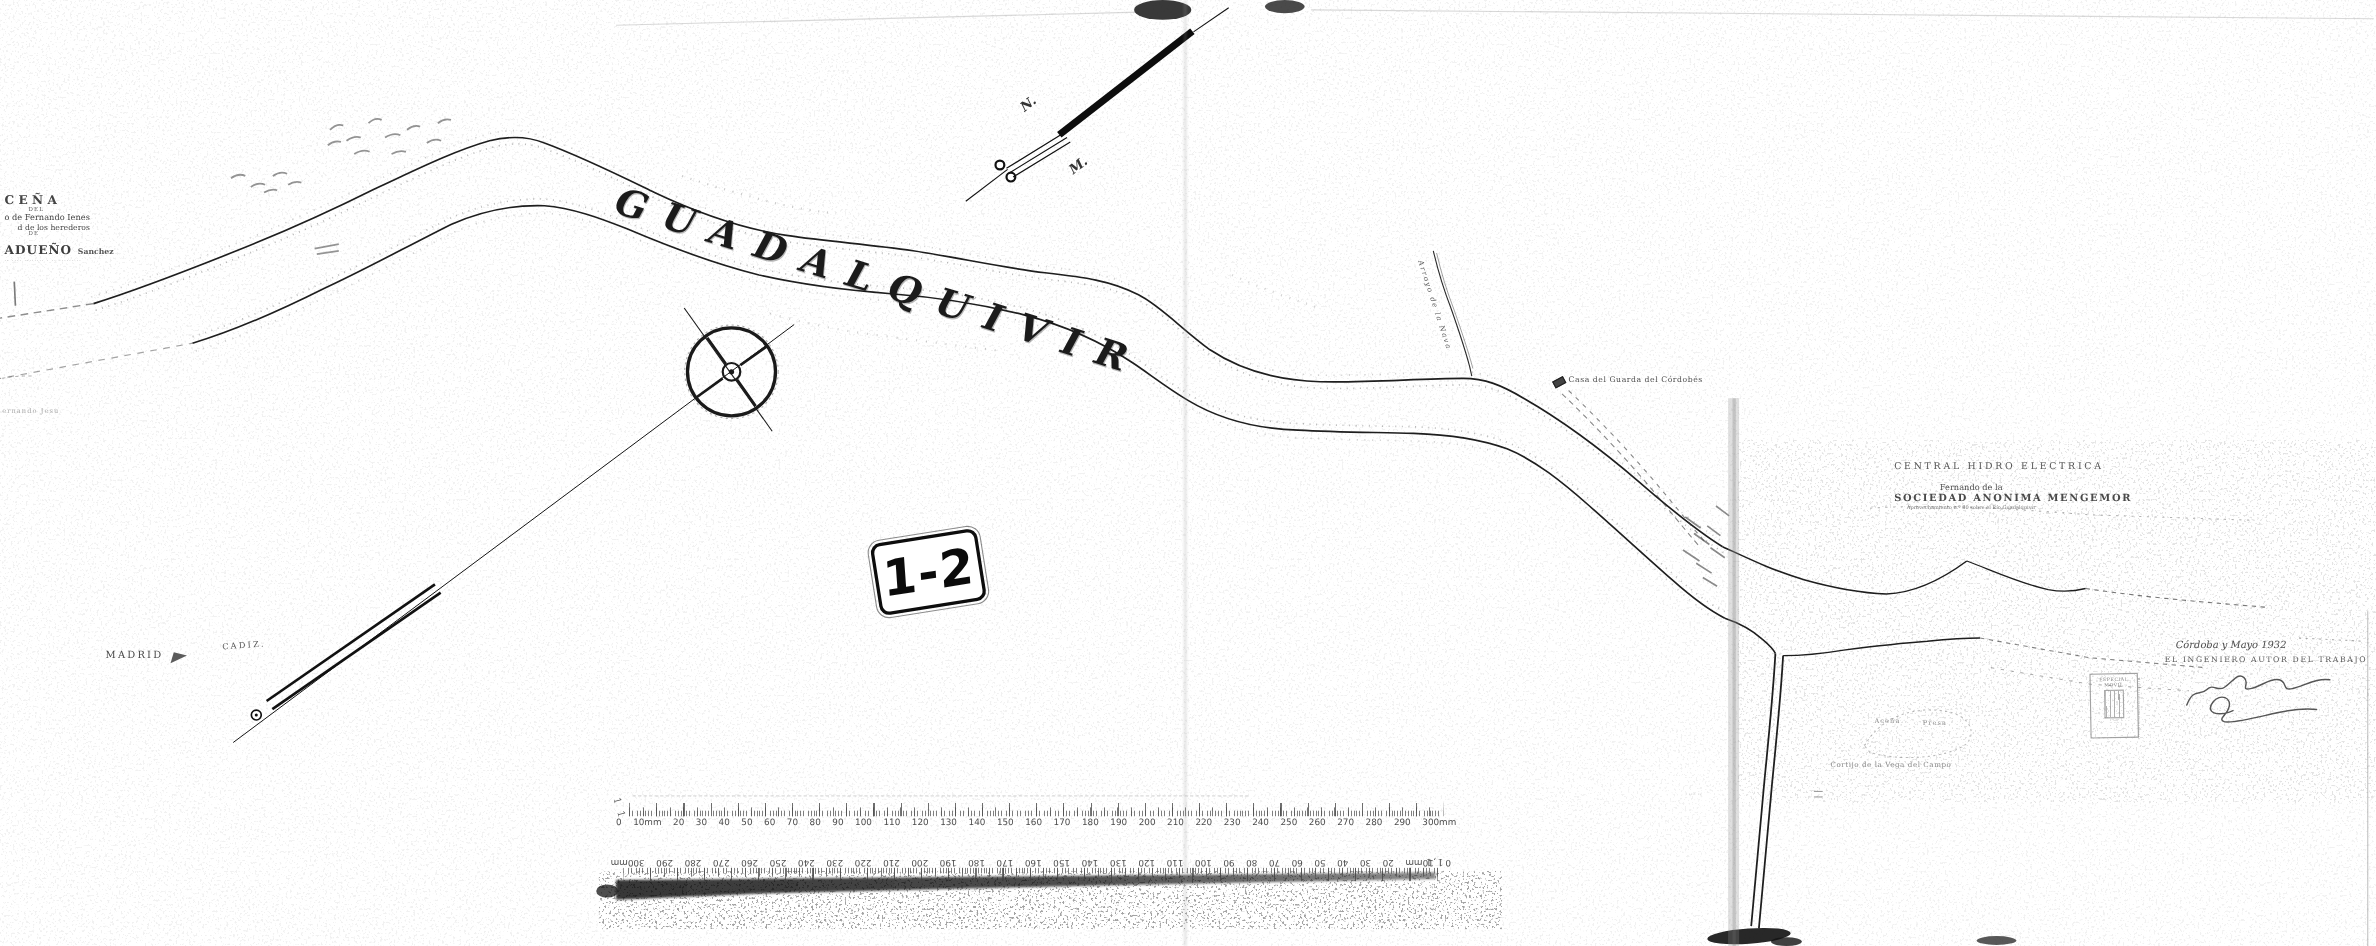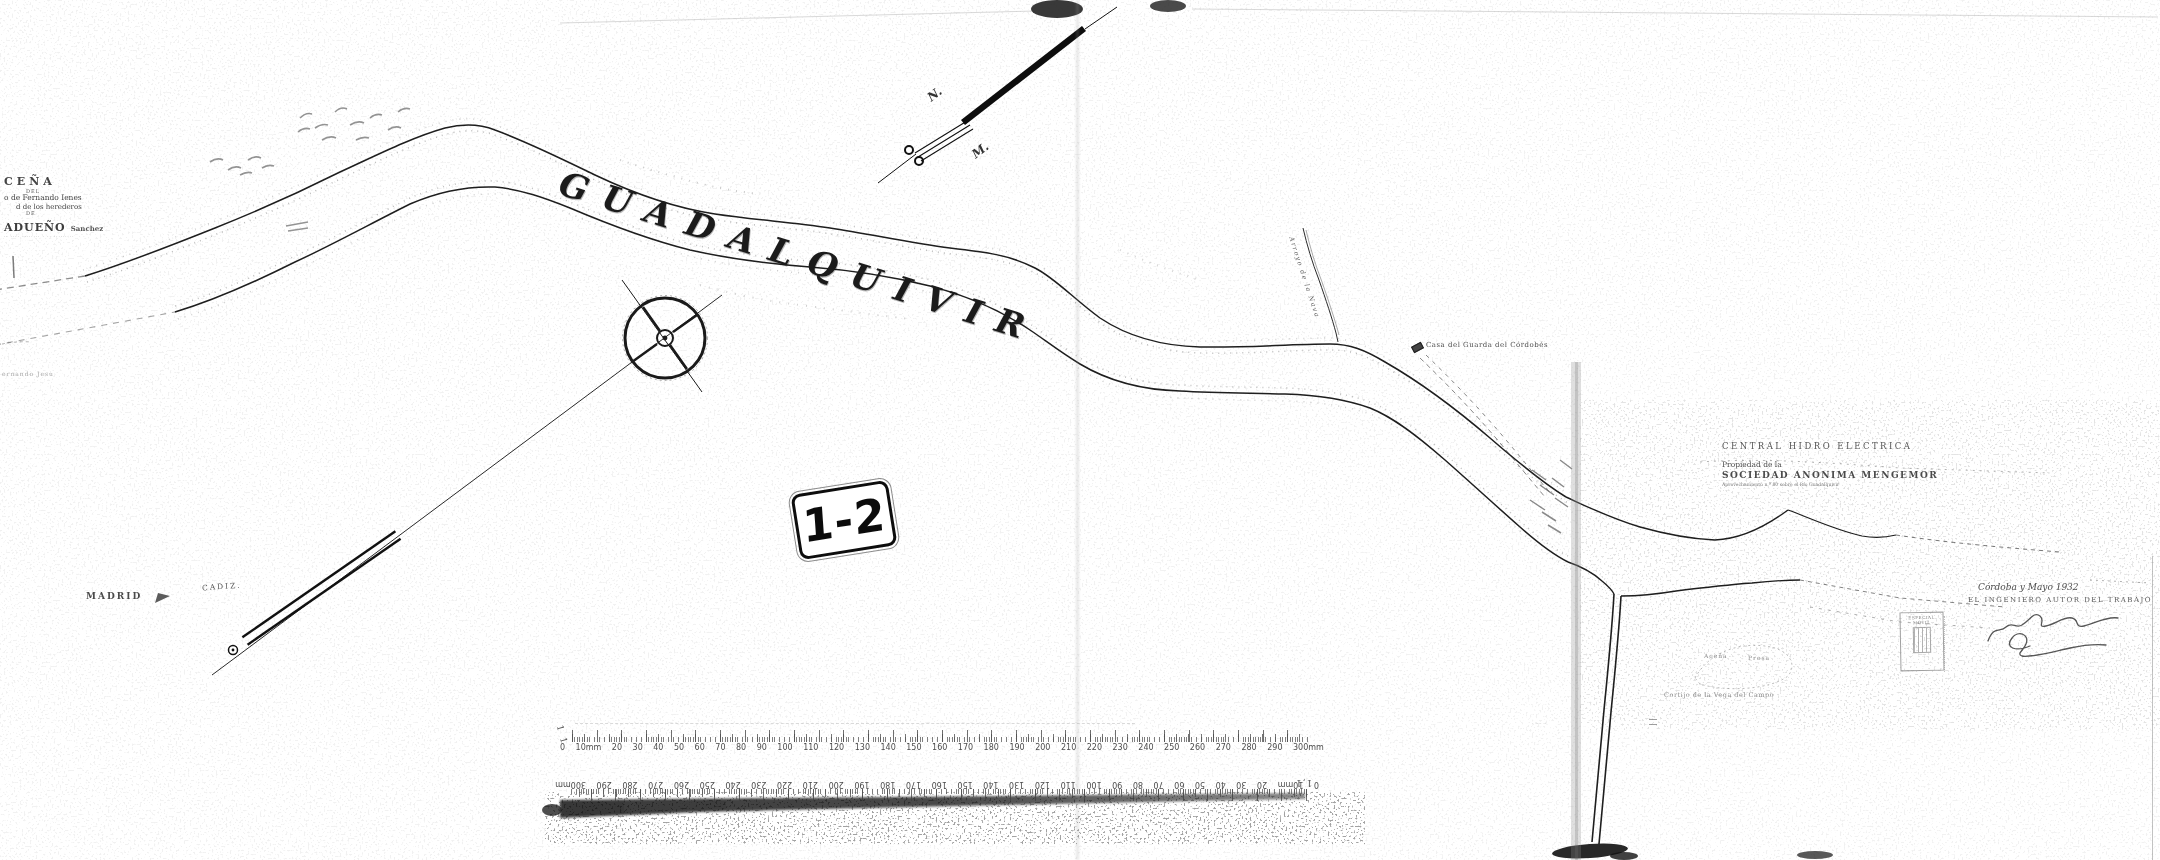--- a/index.html
+++ b/index.html
@@ -20,21 +20,21 @@
   .left-note .l2{font-size:7.5px;color:#454545;}
   .left-note .l3{font-size:7px;color:#454545;padding-left:12px;}
   .left-note .own{font-size:11px;letter-spacing:1px;font-weight:bold;color:#3d3d3d;}
   .left-note .own-sfx{font-size:7px;color:#555;font-weight:bold;}
   .left-note .fine{font-size:4px;letter-spacing:1px;color:#888;}
 
   
   .faint{color:#9a9a9a;}
 
   
-  .title-block{left:1722px;top:442px;width:140px;color:#4a4a4a;}
+  .title-block{left:1722px;top:420px;width:140px;text-align:center;color:#4a4a4a;}
   .title-block .tb1{font-size:8.5px;letter-spacing:2.5px;color:#555;}
   .title-block .tb1s{font-size:3.5px;letter-spacing:1px;color:#aaa;margin-top:1px;}
   .title-block .tb2{font-size:7.5px;margin-top:4px;color:#4e4e4e;}
   .title-block .tb3{font-size:9px;letter-spacing:1.5px;font-weight:bold;color:#4a4a4a;margin-top:1px;}
   .title-block .tb4{font-size:4.6px;color:#777;margin-top:1px;}
 
   
   .place-date{left:1978px;top:582px;font-size:9px;font-style:italic;color:#4c4c4c;}
   .engineer{left:1968px;top:596px;font-size:7px;letter-spacing:1.5px;color:#5a5a5a;text-align:center;}
 
@@ -52,21 +52,21 @@
     background:#fff;transform:rotate(-9deg);display:flex;align-items:center;justify-content:center;}
   .sheet-plate span{font-family:"DejaVu Sans",sans-serif;font-weight:900;font-size:45px;
     color:#0b0b0b;transform:skewX(-5deg);letter-spacing:1px;}
 
   
   .lbl-casa{left:1426px;top:341px;font-size:7px;color:#4f4f4f;letter-spacing:.5px;}
   .icon-casa{position:absolute;left:1412px;top:344px;width:9px;height:5px;border:1px solid #222;
     background:#444;transform:rotate(-28deg);}
   .lbl-arroyo{left:1294px;top:236px;transform:rotate(72deg);transform-origin:left top;
     font-size:6.5px;font-style:italic;letter-spacing:1.5px;color:#5a5a5a;}
-  .lbl-madrid{left:86px;top:591px;font-size:9px;font-weight:bold;letter-spacing:2px;color:#4a4a4a;}
+  .lbl-madrid{left:96px;top:591px;font-size:9px;font-weight:normal;letter-spacing:2px;color:#4a4a4a;}
   .lbl-cadiz{left:202px;top:583px;font-size:7.5px;letter-spacing:2px;color:#555;transform:rotate(-4deg);}
   .lbl-n{left:928px;top:88px;font-size:12px;font-style:italic;font-weight:bold;color:#333;transform:rotate(-37deg);}
   .lbl-m{left:972px;top:144px;font-size:12px;font-style:italic;font-weight:bold;color:#333;transform:rotate(-37deg);}
   .lbl-acena{left:1704px;top:653px;font-size:6px;letter-spacing:1px;color:#8d8d8d;}
   .lbl-presa{left:1748px;top:655px;font-size:6px;letter-spacing:1px;color:#8d8d8d;}
   .lbl-cortijo{left:1664px;top:692px;font-size:6.5px;color:#8a8a8a;letter-spacing:.5px;}
   .icon-cortijo{position:absolute;left:1649px;top:719px;width:8px;height:4px;
     border-top:1.5px solid #777;border-bottom:1.5px solid #777;opacity:.7;}
   .lbl-illeg{left:1532px;top:721px;font-size:5px;color:#a5a5a5;}
   .faint-name{left:2px;top:371px;font-size:6px;color:#a8a8a8;letter-spacing:1px;}
@@ -266,21 +266,21 @@
   <div class="t lbl-cortijo faint">Cortijo de la Vega del Campo</div>
   <div class="t lbl-illeg faint">· ···· ··</div>
 
   <div class="sheet-plate">
     <span>1-2</span>
   </div>
 
   <div class="t title-block">
     <div class="tb1">CENTRAL HIDRO ELECTRICA</div>
     <div class="tb1s">·················  ········</div>
-    <div class="tb2">Propiedad de la</div>
+    <div class="tb2">Fernando de la</div>
     <div class="tb3">SOCIEDAD ANONIMA MENGEMOR</div>
     <div class="tb4">Aprovechamiento n.º 80 sobre el Río Guadalquivir</div>
   </div>
 
   <div class="t place-date">Córdoba y Mayo 1932</div>
   <div class="t engineer">EL INGENIERO AUTOR DEL TRABAJO</div>
   <div class="fold-dotted"></div>
 
   <div class="stamp">
     <div class="sh">ESPECIAL MOVIL</div>

